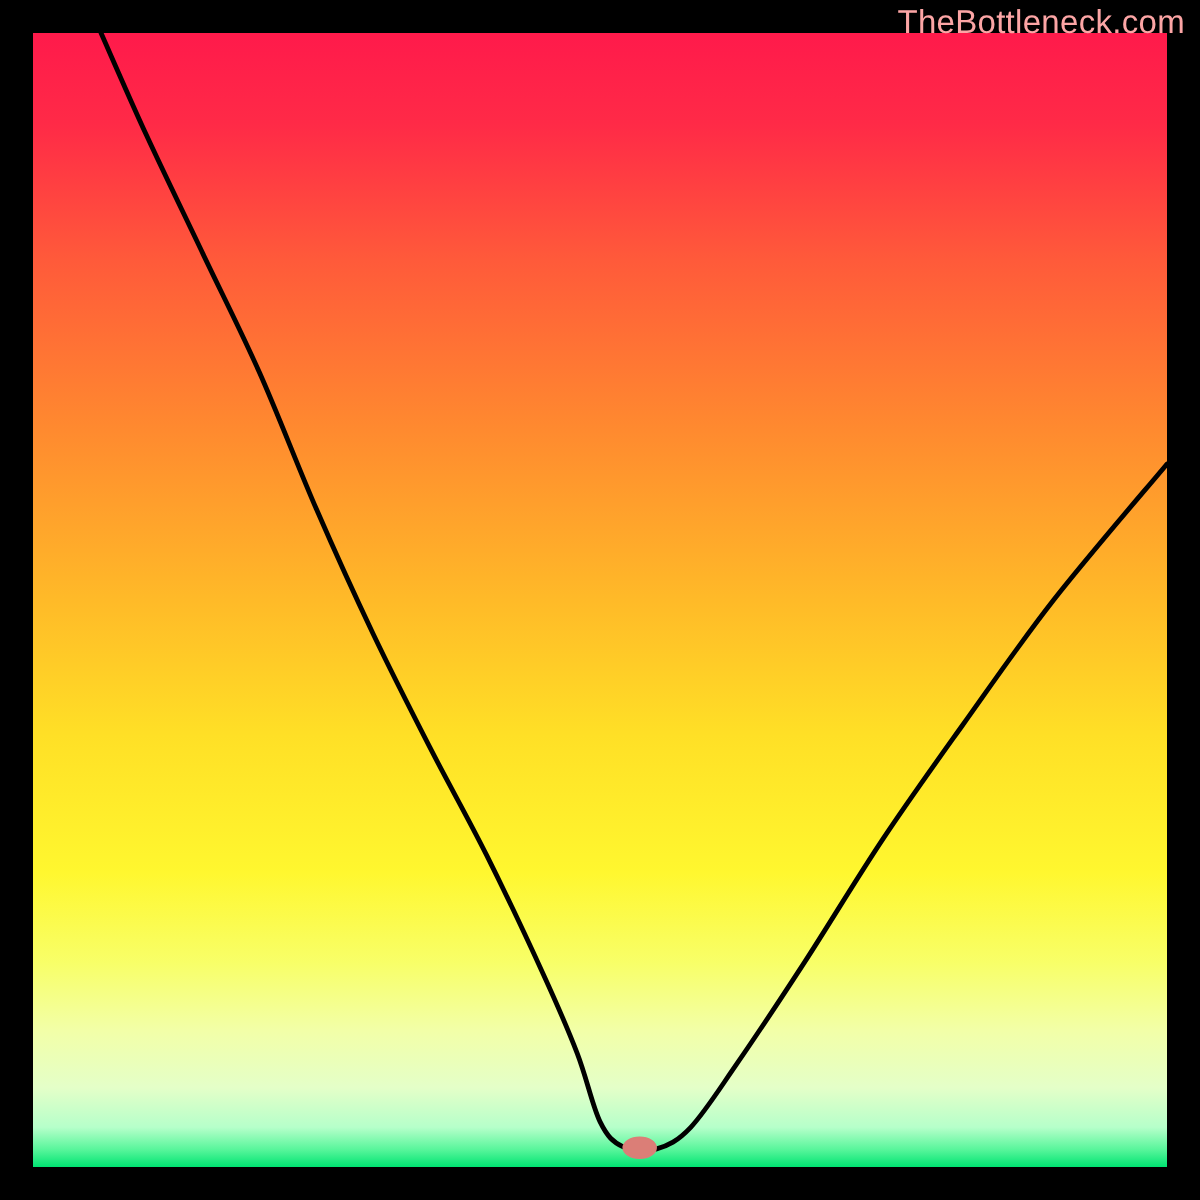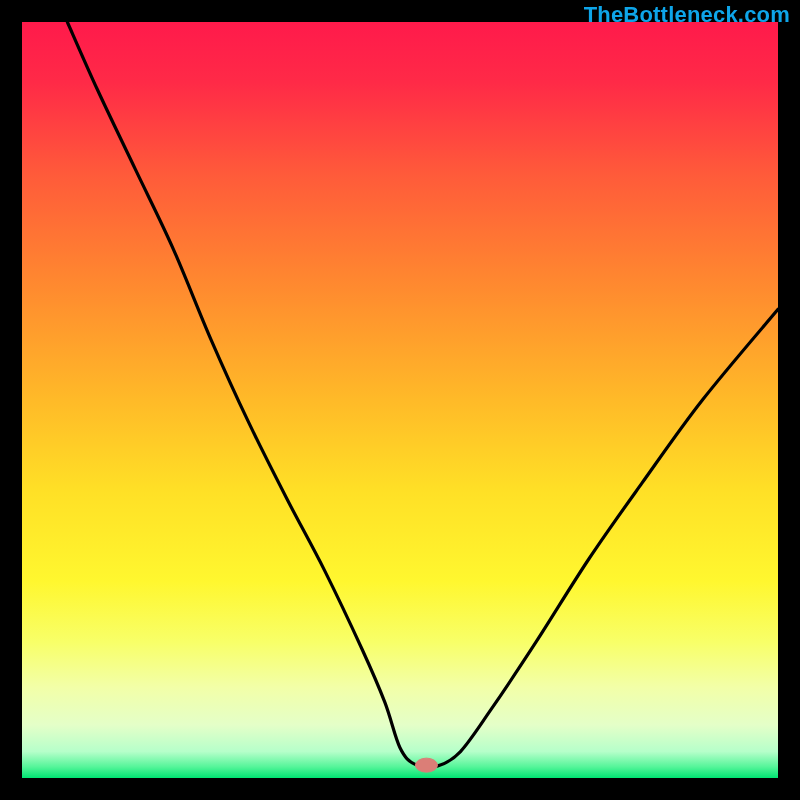--- a/index.html
+++ b/index.html
@@ -24,24 +24,24 @@
     left: 22px;
     top: 22px;
     width: 756px;
     height: 756px;
     overflow: hidden;
   }
   .watermark {
     position: absolute;
     top: 2px;
     right: 10px;
-    color: #0ea5e9;
+    color: #fca5a5;
     font-size: 22px;
     letter-spacing: 0.2px;
-    font-weight: 700;
+    font-weight: 400;
     user-select: none;
   }
   svg { display: block; }
   .curve {
     fill: none;
     stroke: #000;
     stroke-width: 3.2;
     stroke-linecap: round;
     stroke-linejoin: round;
   }

